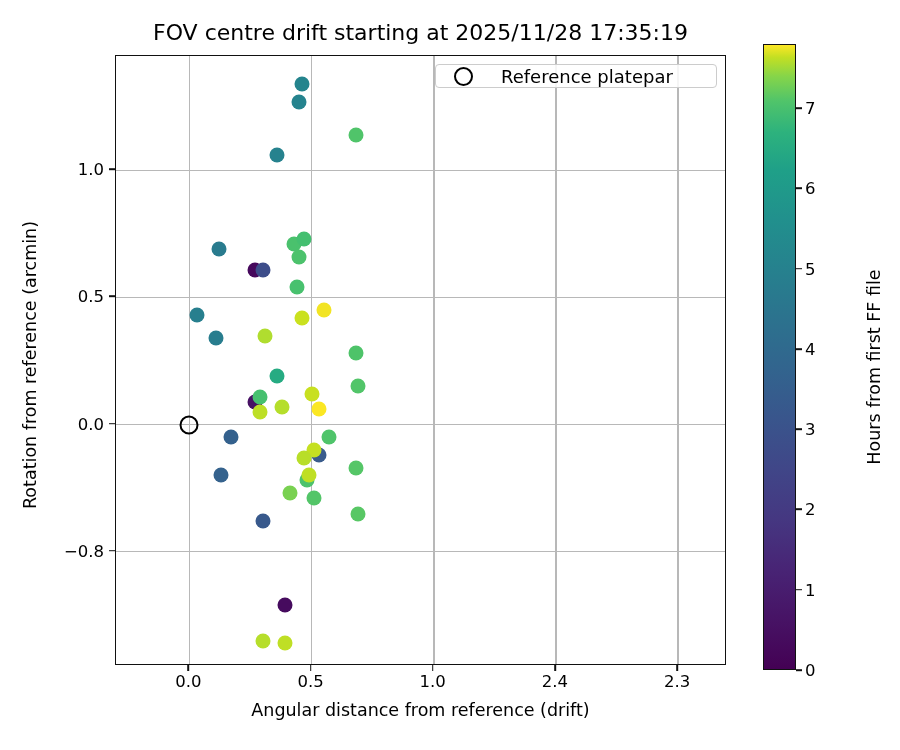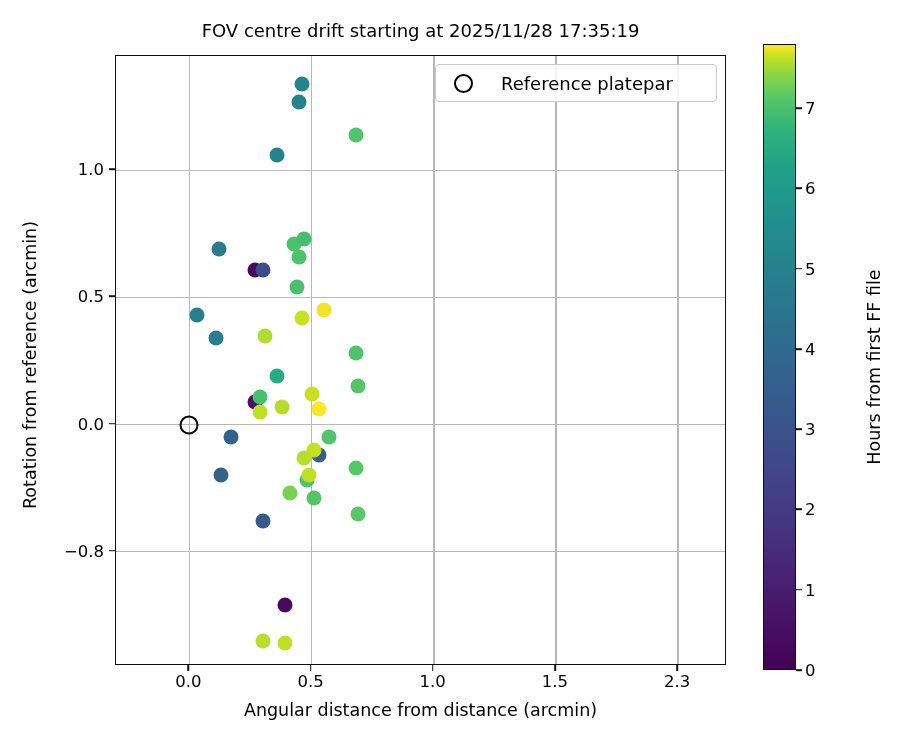--- a/index.html
+++ b/index.html
@@ -20,21 +20,21 @@
     background: #ffffff;
   }
 
   
   #chart-title {
     position: absolute;
     left: 115px;
     top: 20px;
     width: 611px;
     text-align: center;
-    font-size: 18px;
+    font-size: 22px;
     color: #000000;
     white-space: nowrap;
   }
 
   
   #plot-area {
     position: absolute;
     left: 115px;
     top: 55px;
     width: 611px;
@@ -77,21 +77,21 @@
     box-sizing: border-box;
     transform: translate(-50%, -50%);
   }
 
   
   #legend {
     position: absolute;
     left: 435px;
     top: 64px;
     width: 282px;
-    height: 38px;
+    height: 24px;
     background: rgba(255,255,255,0.85);
     border: 1px solid #cccccc;
     border-radius: 4px;
     box-sizing: border-box;
     display: flex;
     align-items: center;
     padding-left: 18px;
   }
   #legend-marker {
     width: 19px;
@@ -270,34 +270,34 @@
       <div class="pt" style="left: 207.74px; top: 254.167px; background: rgb(242, 228, 36);"></div>
       <div class="pt" style="left: 202.852px; top: 353.292px; background: rgb(251, 231, 35);"></div>
       <div id="ref-marker" style="left: 73.32px; top: 368.542px;"></div>
     </div>
 
   <div id="legend">
     <span id="legend-marker"></span>
     <span id="legend-label">Reference platepar</span>
   </div>
 
-  <div id="xlabel">Angular distance from distance (arcmin)</div>
+  <div id="xlabel">Angular distance from reference (drift)</div>
   <div id="ylabel">Rotation from reference (arcmin)</div>
 
   <div id="colorbar"></div>
   <div id="cblabel">Hours from first FF file</div>
 
   <div id="ticks-layer">
       <div class="xtick" style="left: 188.32px;">0.0</div>
       <div class="xtick-mark" style="left: 188.32px;"></div>
       <div class="xtick" style="left: 310.52px;">0.5</div>
       <div class="xtick-mark" style="left: 310.52px;"></div>
       <div class="xtick" style="left: 432.72px;">1.0</div>
       <div class="xtick-mark" style="left: 432.72px;"></div>
-      <div class="xtick" style="left: 554.92px;">1.5</div>
+      <div class="xtick" style="left: 554.92px;">2.4</div>
       <div class="xtick-mark" style="left: 554.92px;"></div>
       <div class="xtick" style="left: 677.12px;">2.3</div>
       <div class="xtick-mark" style="left: 677.12px;"></div>
       <div class="ytick" style="top: 169.375px;">1.0</div>
       <div class="ytick-mark" style="top: 169.375px;"></div>
       <div class="ytick" style="top: 296.458px;">0.5</div>
       <div class="ytick-mark" style="top: 296.458px;"></div>
       <div class="ytick" style="top: 423.542px;">0.0</div>
       <div class="ytick-mark" style="top: 423.542px;"></div>
       <div class="ytick" style="top: 550.625px;">−0.8</div>

